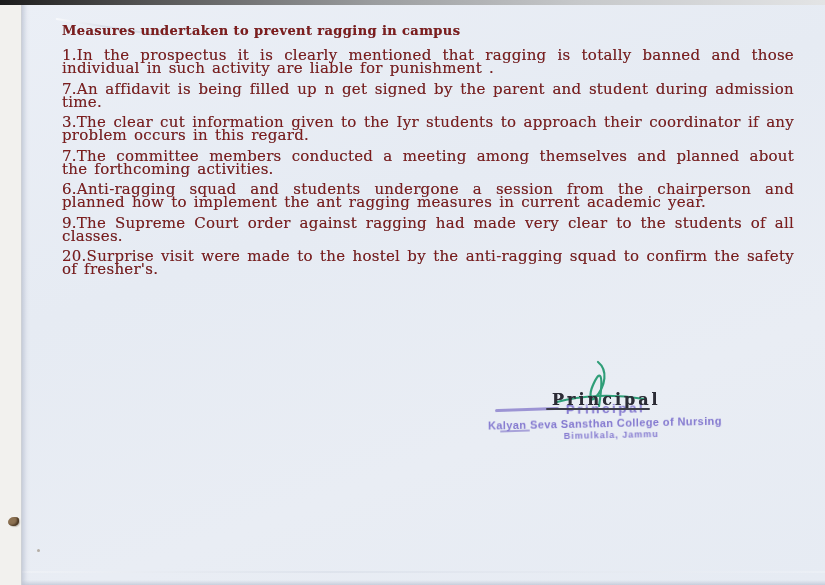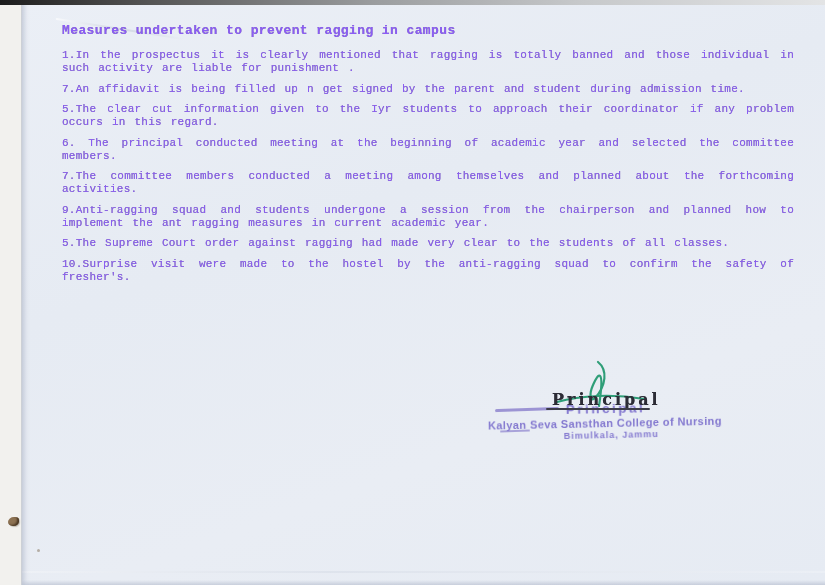--- a/index.html
+++ b/index.html
@@ -35,30 +35,29 @@
   }
   .crease-bottom {
     position:absolute; left:0; right:0; top:571px; height:2px; z-index:2;
     background:linear-gradient(to right, rgba(255,255,255,0.5), rgba(190,198,212,0.4) 40%, rgba(255,255,255,0.35));
     opacity:.6;
   }
 
   
   .doc {
     position:absolute; left:62px; top:23px; width:732px; z-index:6;
-    color:#8b5cf6;
+    color:#7f1d1d;
     text-shadow:0 0 0.5px rgba(43,43,53,0.55);
-    font-family:Liberation Mono, monospace;
   }
   .doc h1 {
     font-size:13px; font-weight:bold; letter-spacing:0.4px;
     margin:0 0 11px 0;
   }
   .doc p {
-    font-size:11px; line-height:13px;
+    font-size:15px; line-height:13px;
     letter-spacing:0.25px; word-spacing:2px;
     text-align:justify;
     margin:0 0 7.5px 0;
   }
 
   
   .sig-flourish { position:absolute; left:553px; top:360px; z-index:8; }
   .principal-typed {
     position:absolute; left:552px; top:390px; z-index:9;
     font-size:16px; font-weight:bold; letter-spacing:3px; color:#2c2c36;
@@ -117,26 +116,25 @@
 <div class="edge-bottom"></div>
 <div class="crease-tl"></div>
 <div class="crease-bottom"></div>
 <div class="speck-1"></div>
 <div class="speck-2"></div>
 
 <div class="doc">
   <h1>Measures undertaken to prevent ragging in campus</h1>
   <p>1.In the prospectus it is clearly mentioned that ragging is totally banned and those individual in such activity are liable for punishment .</p>
   <p>7.An affidavit is being filled up n get signed by the parent and student during admission time.</p>
-  <p>5.The clear cut information given to the Iyr students to approach their coordinator if any problem occurs in this regard.</p>
-  <p>6. The principal conducted meeting at the beginning of academic year and selected the committee members.</p>
+  <p>3.The clear cut information given to the Iyr students to approach their coordinator if any problem occurs in this regard.</p>
   <p>7.The committee members conducted a meeting among themselves and planned about the forthcoming activities.</p>
-  <p>9.Anti-ragging squad and students undergone a session from the chairperson and planned how to implement the ant ragging measures in current academic year.</p>
-  <p>5.The Supreme Court order against ragging had made very clear to the students of all classes.</p>
-  <p>10.Surprise visit were made to the hostel by the anti-ragging squad to confirm the safety of fresher's.</p>
+  <p>6.Anti-ragging squad and students undergone a session from the chairperson and planned how to implement the ant ragging measures in current academic year.</p>
+  <p>9.The Supreme Court order against ragging had made very clear to the students of all classes.</p>
+  <p>20.Surprise visit were made to the hostel by the anti-ragging squad to confirm the safety of fresher's.</p>
 </div>
 
 <svg class="sig-flourish" width="95" height="52" viewBox="0 0 95 52">
   <path d="M45,2 C55,10 53,26 42,38 C37,43 36,34 40,25 C45,13 52,6 46,46" fill="none" stroke="#2f9e78" stroke-width="2.2" stroke-linecap="round"></path>
   <path d="M4,42 C28,35 62,34 91,39" fill="none" stroke="#2f9e78" stroke-width="2" stroke-linecap="round"></path>
 </svg>
 
 <div class="principal-typed">Principal</div>
 <div class="principal-underline"></div>
 <div class="stamp-streak"></div>

